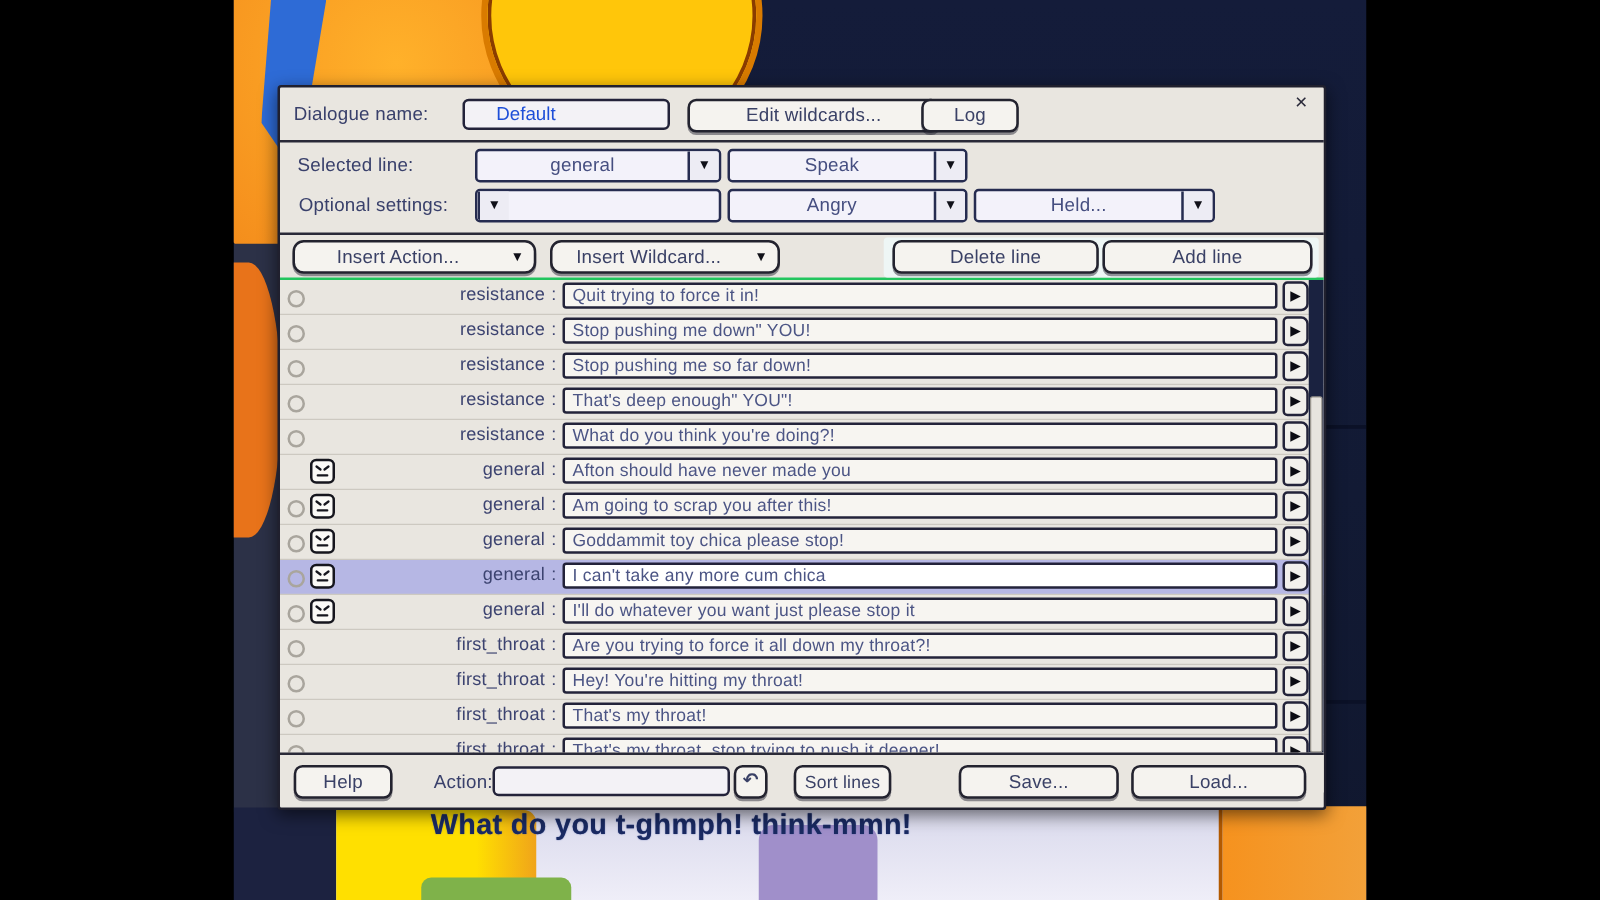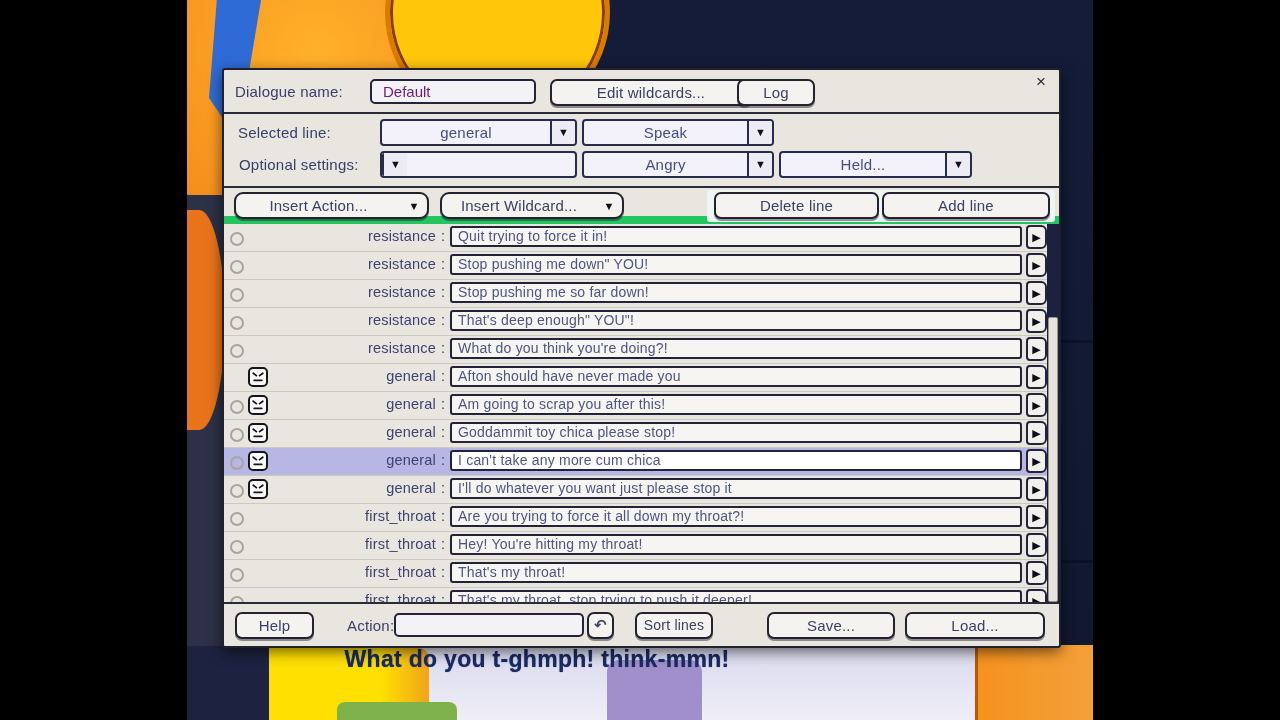--- a/index.html
+++ b/index.html
@@ -7,29 +7,29 @@
   .stage{position:absolute;left:187px;top:0;width:906px;height:720px;overflow:hidden;
     background:linear-gradient(180deg,#141c3a 0%,#121a34 55%,#10172e 100%);}
   .shape{position:absolute;}
   
   .dialog{position:absolute;left:222px;top:68px;width:835px;height:576px;background:#e9e6e0;
     border:2px solid #20202e;border-radius:3px;box-shadow:0 4px 14px rgba(0,0,0,.55);z-index:10;
     color:#3c4370;font-size:15px;letter-spacing:.2px;}
   .sect{position:absolute;left:0;width:100%;box-sizing:border-box;}
   .hdr{top:0;height:44px;border-bottom:2px solid #2a2a38;}
   .sel{top:44px;height:74px;border-bottom:2px solid #2a2a38;}
-  .tools{top:118px;height:36px;border-bottom:8px solid #22c55e;}
+  .tools{top:118px;height:36px;border-bottom:2px solid #22c55e;}
   .list{top:154px;height:448px;overflow:hidden;}
   .foot{top:532px;height:32px;border-top:2px solid #2a2a38;background:#e9e6e0;}
   .lbl{position:absolute;white-space:nowrap;color:#39406b;}
   .btn{position:absolute;box-sizing:border-box;background:#f5f3ef;border:2px solid #23232f;
     border-radius:7px;color:#3a4166;font-size:15px;text-align:center;line-height:23px;height:27px;
     box-shadow:0 2px 0 rgba(25,25,40,.45);cursor:default;white-space:nowrap;overflow:hidden;}
   .inp{position:absolute;box-sizing:border-box;background:#f3f2f6;border:2px solid #23233a;
-    border-radius:5px;color:#701a75;font-size:15px;padding:0 11px;font-family:inherit;}
+    border-radius:5px;color:#1d4ed8;font-size:15px;padding:0 25px;font-family:inherit;}
   .combo{position:absolute;box-sizing:border-box;height:27px;display:flex;background:#f3f2fa;
     border:2px solid #262c50;border-radius:4px;overflow:hidden;}
   .combo-val{flex:1;text-align:center;line-height:23px;color:#454e80;font-size:15px;white-space:nowrap;}
   .combo-arrow{width:23px;border-left:2px solid #262c50;background:#edecf4;color:#101018;
     font-size:11px;text-align:center;line-height:23px;}
   .dd-btn{position:absolute;box-sizing:border-box;height:27px;background:#f5f3ef;border:2px solid #23232f;
     border-radius:9px;box-shadow:0 2px 0 rgba(25,25,40,.45);display:flex;align-items:center;
     color:#3a4166;font-size:15px;}
   .dd-btn .t{flex:1;text-align:center;white-space:nowrap;}
   .dd-btn .a{width:26px;text-align:center;font-size:11px;color:#101018;}

